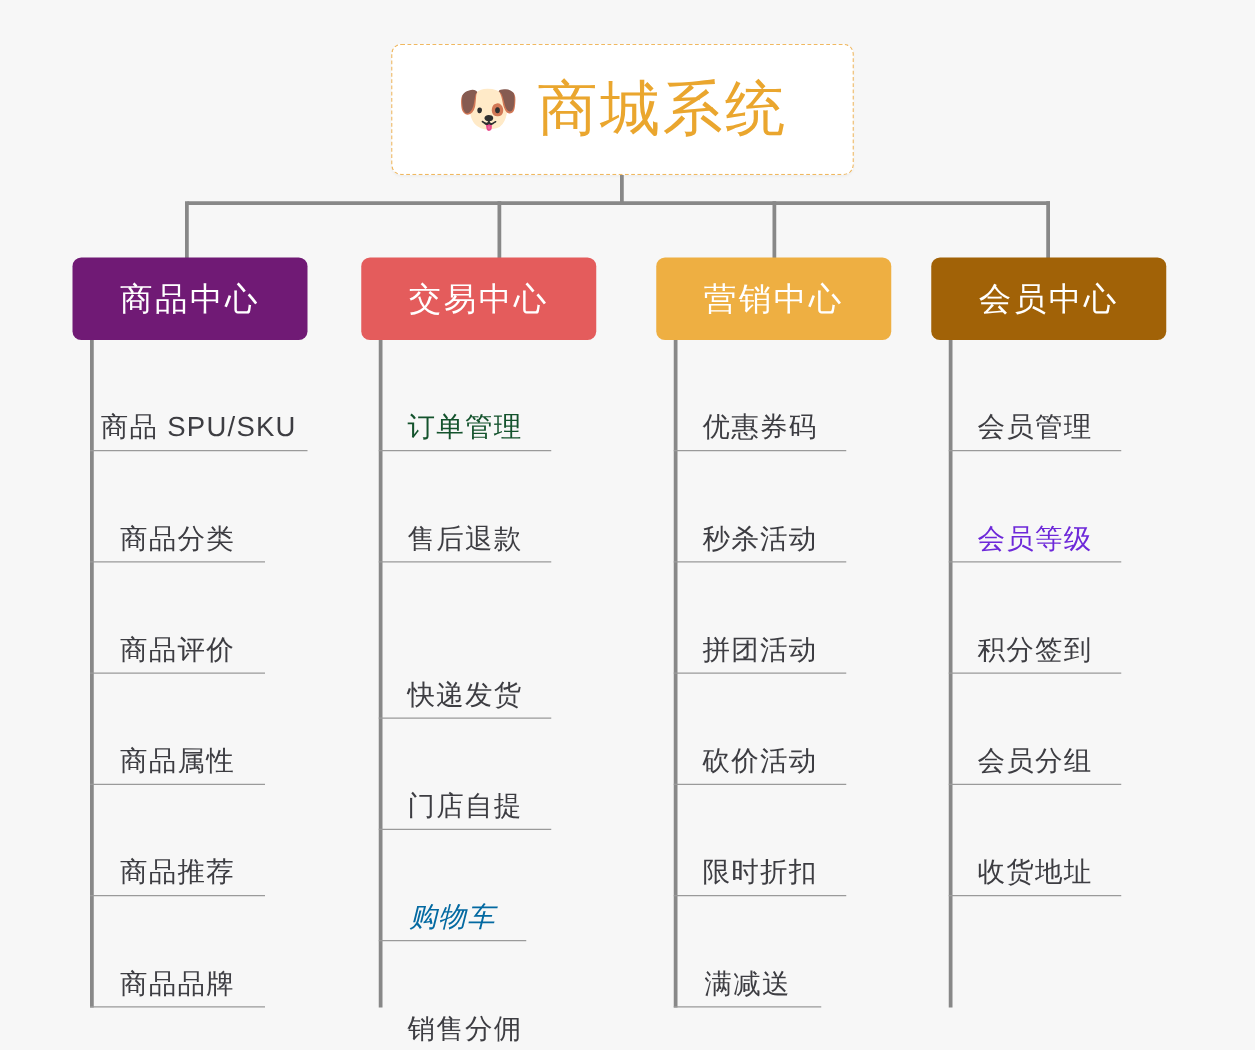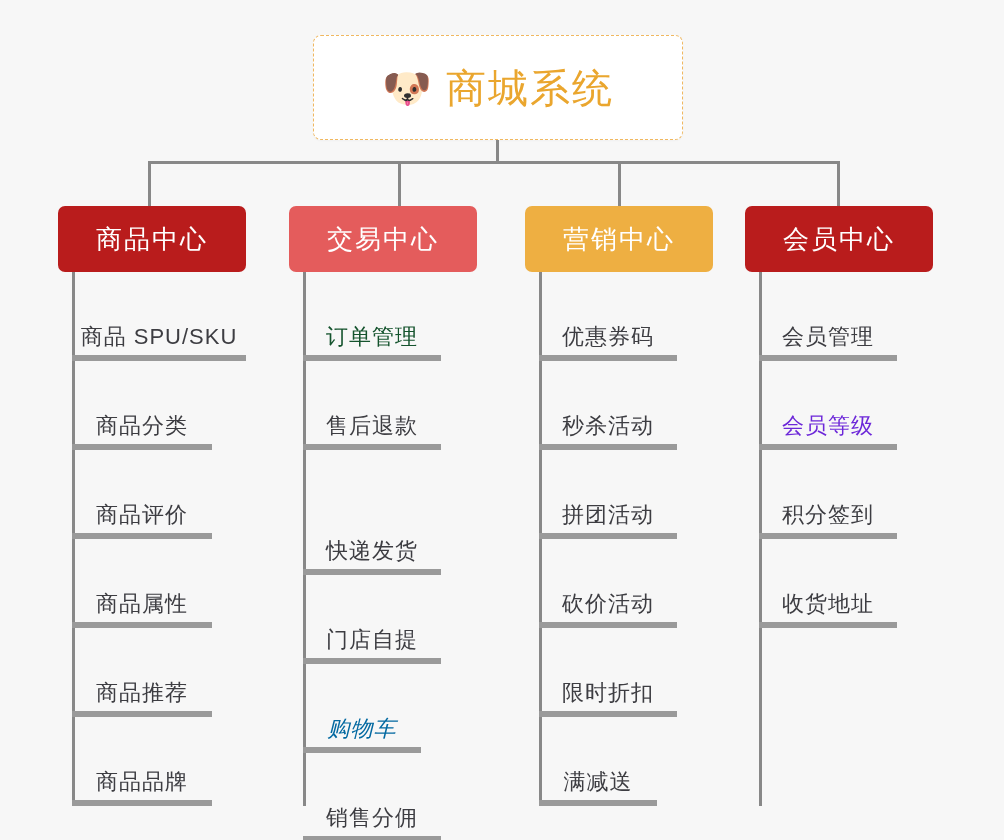--- a/index.html
+++ b/index.html
@@ -41,21 +41,21 @@
     align-items: center;
     gap: 14px;
   }
   .root-emoji {
     font-family: "DejaVu Sans", sans-serif;
     font-size: 40px;
     line-height: 1;
     display: block;
   }
   .root-title {
-    font-size: 40px;
+    font-size: 48px;
     color: #eaa62e;
     letter-spacing: 2px;
     line-height: 1;
     white-space: nowrap;
   }
 
   
   .line {
     position: absolute;
     background: #888888;
@@ -129,21 +129,21 @@
     left: 14px;
     top: 0;
     width: 3px;
     background: #888888;
   }
   .leaf-row {
     position: relative;
     height: 89px;
     box-sizing: border-box;
     margin-left: 14px;
-    border-bottom: 6px solid #14b8a6;
+    border-bottom: 1px solid #14b8a6;
     display: flex;
     align-items: flex-end;
     justify-content: center;
     padding-bottom: 6px;
   }
   .leaf-label {
     font-size: 22px;
     color: #3d3d42;
     letter-spacing: 1px;
     line-height: 1.1;
@@ -172,21 +172,21 @@
   </div>
 
   <div class="line v-line" id="root-stem" style="background: rgb(136, 136, 136);"></div>
   <div class="line h-line" id="bus" style="background: rgb(136, 136, 136);"></div>
   <div class="drop" id="drop-0" style="background: rgb(136, 136, 136);"></div>
   <div class="drop" id="drop-1" style="background: rgb(136, 136, 136);"></div>
   <div class="drop" id="drop-2" style="background: rgb(136, 136, 136);"></div>
   <div class="drop" id="drop-3" style="background: rgb(136, 136, 136);"></div>
 
   <div class="column" id="col-0">
-    <div class="cat-box" style="background: #b91c1c;">
+    <div class="cat-box" style="background: #701a75;">
       <span class="cat-label">商品中心</span>
     </div>
     <div class="leaf-list">
       <div class="trunk" style="background: rgb(136, 136, 136); height: 534px;"></div>
       <div class="leaf-row" style="border-bottom-color: rgb(154, 154, 154);">
         <span class="leaf-label" style="color: rgb(61, 61, 66);">商品 SPU/SKU</span>
       </div>
       <div class="leaf-row w-narrow" style="border-bottom-color: rgb(154, 154, 154);">
         <span class="leaf-label" style="color: rgb(61, 61, 66);">商品分类</span>
       </div>
@@ -253,33 +253,36 @@
       <div class="leaf-row" style="border-bottom-color: rgb(154, 154, 154);">
         <span class="leaf-label" style="color: rgb(61, 61, 66);">限时折扣</span>
       </div>
       <div class="leaf-row w-narrow" style="border-bottom-color: rgb(154, 154, 154);">
         <span class="leaf-label" style="color: rgb(61, 61, 66);">满减送</span>
       </div>
     </div>
   </div>
 
   <div class="column" id="col-3">
-    <div class="cat-box" style="background: #b91c1c;">
+    <div class="cat-box" style="background: #a16207;">
       <span class="cat-label">会员中心</span>
     </div>
     <div class="leaf-list">
       <div class="trunk" style="background: rgb(136, 136, 136); height: 534px;"></div>
       <div class="leaf-row" style="border-bottom-color: rgb(154, 154, 154);">
         <span class="leaf-label" style="color: rgb(61, 61, 66);">会员管理</span>
       </div>
       <div class="leaf-row" style="border-bottom-color: rgb(154, 154, 154);">
         <span class="leaf-label" style="color: #6d28d9;">会员等级</span>
       </div>
       <div class="leaf-row" style="border-bottom-color: rgb(154, 154, 154);">
         <span class="leaf-label" style="color: rgb(61, 61, 66);">积分签到</span>
       </div>
       <div class="leaf-row" style="border-bottom-color: rgb(154, 154, 154);">
+        <span class="leaf-label" style="color: rgb(61, 61, 66);">会员分组</span>
+      </div>
+      <div class="leaf-row" style="border-bottom-color: rgb(154, 154, 154);">
         <span class="leaf-label" style="color: rgb(61, 61, 66);">收货地址</span>
       </div>
     </div>
   </div>
 
 </div>
 
 </body></html>

